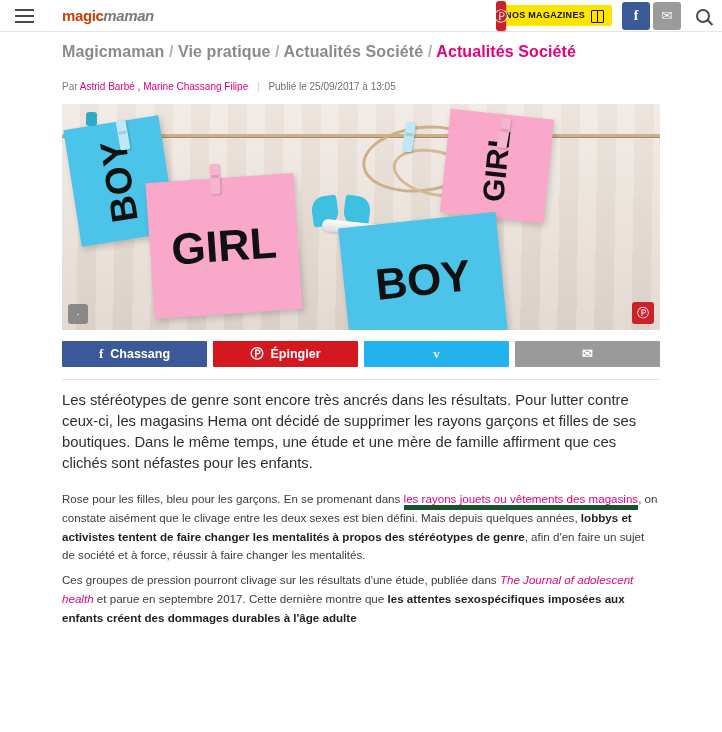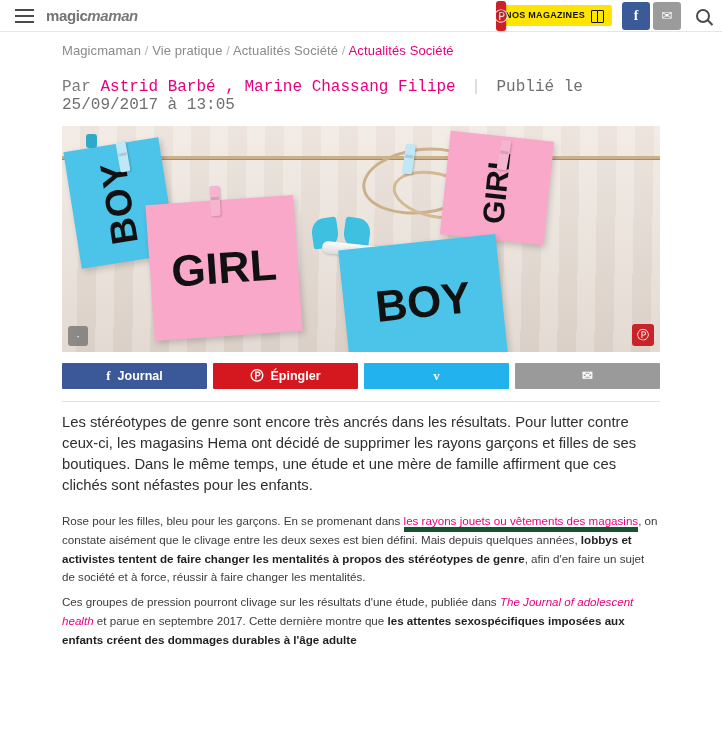--- a/index.html
+++ b/index.html
@@ -39,21 +39,21 @@
     height: 2px;
     background: #4a4a4a;
   }
   .logo {
     font-size: 15px;
     font-weight: bold;
     letter-spacing: -0.4px;
     margin-left: 6px;
     white-space: nowrap;
   }
-  .logo .magic { color: #737373; }
+  .logo .magic { color: #c2410c; margin-left: 16px; }
   .logo .maman { color: #7a7a7a; font-style: italic; }
 
   .header-right {
     margin-left: auto;
     display: flex;
     align-items: center;
     height: 48px;
   }
   .mags-btn {
     background: #ffe400;
@@ -126,45 +126,45 @@
     background: #4a4a4a;
     right: -3px; bottom: -5px;
     transform: rotate(-45deg);
   }
 
   
   .content {
     padding: 0 62px 0 62px;
   }
   .breadcrumb {
-    font-size: 13px;
+    font-size: 16px;
     color: #8a8a8a;
     padding-top: 11px;
     padding-bottom: 6px;
     letter-spacing: 0.1px;
+    font-weight: bold;
   }
   .breadcrumb .last { color: #e6007e; }
   .breadcrumb .sep { color: #b5b5b5; }
 
   h1.title {
     font-family: "Liberation Sans", sans-serif;
     font-weight: bold;
     font-size: 25.5px;
     line-height: 1.17;
     color: #2b2b2b;
     margin: 4px 0 0 0;
     letter-spacing: -0.2px;
     text-transform: uppercase;
   }
 
   .byline {
-    font-size: 16px;
+    font-size: 10px;
     margin: 14px 0 12px 0;
     color: #7b7b7b;
-    font-family: Liberation Mono, monospace;
   }
   .byline .author { color: #e6007e; }
   .byline .divider { color: #cfcfcf; padding: 0 6px; }
   .byline .date { color: #6f6f6f; }
 
   
   .hero {
     position: relative;
     width: 100%;
     height: 226px;
@@ -462,21 +462,21 @@
     <div class="pin blue pin3"></div>
     <div class="pin pink pin4"></div>
 
     <div class="hero-badge">·</div>
     <div class="hero-pin">Ⓟ</div>
   </div>
 
   <div class="share-bar">
     <div class="share-btn fb">
       <span class="g">f</span>
-      <span>Journal</span>
+      <span>Chassang</span>
     </div>
     <div class="share-btn pi">
       <span class="g">Ⓟ</span>
       <span>Épingler</span>
     </div>
     <div class="share-btn tw">
       <span class="g">ᴠ</span>
     </div>
     <div class="share-btn ml">
       <span class="g">✉</span>

